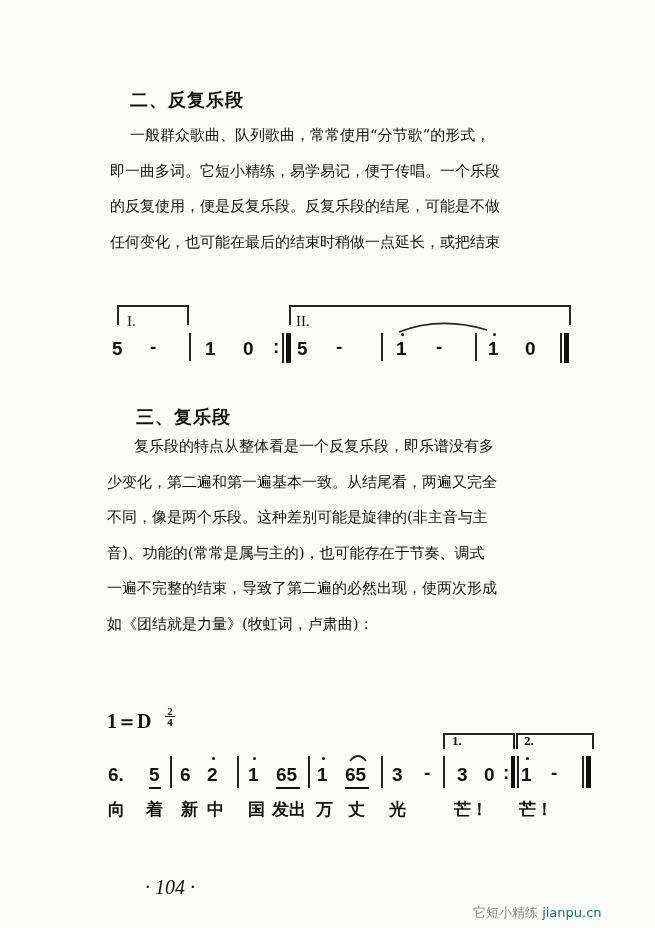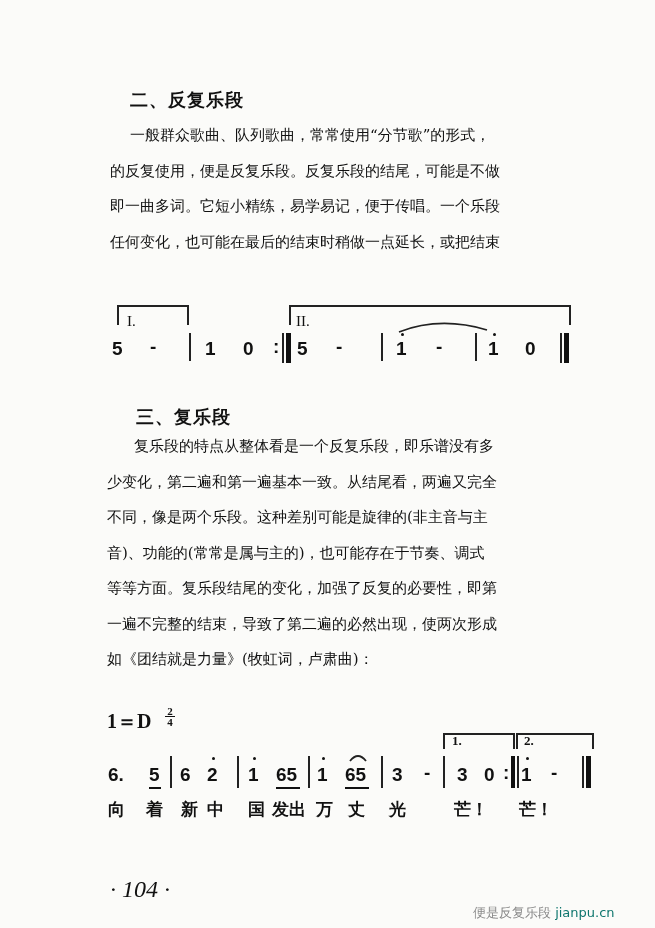--- a/index.html
+++ b/index.html
@@ -9,33 +9,33 @@
   .para{font-family:"DejaVu Serif",serif;font-size:15px;line-height:35.5px;width:478px;text-align:justify;}
   .para .line{display:block;white-space:nowrap;height:35.5px;}
   .note{position:absolute;font-family:"Liberation Sans",sans-serif;font-weight:bold;font-size:19px;text-align:center;}
   .bar{position:absolute;width:2px;background:#222;}
   .thick{position:absolute;width:5px;background:#111;}
   .bracket{position:absolute;border-top:2px solid #222;border-left:2px solid #222;border-right:2px solid #222;}
   .blabel{position:absolute;font-family:"Liberation Serif",serif;font-size:15px;}
   .dot-above{position:absolute;width:3px;height:3px;background:#111;border-radius:50%;}
   .underline{position:absolute;height:2px;background:#111;}
   .lyric{position:absolute;font-family:"DejaVu Sans",sans-serif;font-weight:bold;font-size:17px;}
-  .pagenum{font-family:"Liberation Serif",serif;font-style:italic;font-size:24px;}
+  .pagenum{font-family:"Liberation Serif",serif;font-style:italic;font-size:20px;margin-left:35px;}
   .watermark{font-family:"DejaVu Sans",sans-serif;font-size:13px;color:#888;}
   .watermark .site{color:#0f766e;}
 </style>
 </head>
 <body>
 
 <div class="abs heading" style="left:130px;top:88px;">二、反复乐段</div>
 
 <div class="abs para" style="left:110px;top:118px;">
   <span class="line" style="padding-left:20px;">一般群众歌曲、队列歌曲，常常使用“分节歌”的形式，</span>
+  <span class="line">即一曲多词。它短小精练，易学易记，便于传唱。一个乐段</span>
   <span class="line">的反复使用，便是反复乐段。反复乐段的结尾，可能是不做</span>
-  <span class="line">即一曲多词。它短小精练，易学易记，便于传唱。一个乐段</span>
   <span class="line">任何变化，也可能在最后的结束时稍做一点延长，或把结束</span>
 </div>
 
 <div class="abs" style="left:0;top:0;width:655px;height:380px;">
   <div class="bracket" style="left:117px;top:305px;width:68px;height:18px;"></div>
   <div class="bracket" style="left:289px;top:305px;width:278px;height:18px;"></div>
   <div class="blabel" style="left:127px;top:313px;">I.</div>
   <div class="blabel" style="left:296px;top:313px;">II.</div>
 
   <div class="note" style="left:112px;top:338px;">5</div>
@@ -64,21 +64,20 @@
   <div class="thick" style="left:564px;top:333px;height:30px;"></div>
 </div>
 
 <div class="abs heading" style="left:136px;top:405px;">三、复乐段</div>
 
 <div class="abs para" style="left:107px;top:429px;">
   <span class="line" style="padding-left:27px;">复乐段的特点从整体看是一个反复乐段，即乐谱没有多</span>
   <span class="line">少变化，第二遍和第一遍基本一致。从结尾看，两遍又完全</span>
   <span class="line">不同，像是两个乐段。这种差别可能是旋律的(非主音与主</span>
   <span class="line">音)、功能的(常常是属与主的)，也可能存在于节奏、调式</span>
-  <span class="line">等等方面。复乐段结尾的变化，加强了反复的必要性，即第</span>
   <span class="line">一遍不完整的结束，导致了第二遍的必然出现，使两次形成</span>
   <span class="line">如《团结就是力量》(牧虹词，卢肃曲)：</span>
 </div>
 
 <div class="abs" style="left:0;top:0;width:655px;height:840px;">
   <div class="abs" style="left:107px;top:708px;font-family:'Liberation Serif',serif;font-weight:bold;font-size:20px;">1＝D</div>
   <div class="abs" style="left:165px;top:706px;font-family:'Liberation Serif',serif;font-weight:bold;font-size:11px;line-height:10px;text-align:center;width:10px;">
     <div>2</div>
     <div style="border-top:1px solid #111;">4</div>
   </div>
@@ -131,15 +130,15 @@
   <div class="lyric" style="left:272px;top:798px;">发出</div>
   <div class="lyric" style="left:316px;top:798px;">万</div>
   <div class="lyric" style="left:348px;top:798px;">丈</div>
   <div class="lyric" style="left:389px;top:798px;">光</div>
   <div class="lyric" style="left:454px;top:798px;">芒！</div>
   <div class="lyric" style="left:519px;top:798px;">芒！</div>
 </div>
 
 <div class="abs pagenum" style="left:110px;top:876px;">· 104 ·</div>
 <div class="abs watermark" style="left:473px;top:904px;">
-  <span>便是反复乐段</span>
+  <span>它短小精练</span>
   <span class="site">jianpu.cn</span>
 </div>
 
 </body></html>

